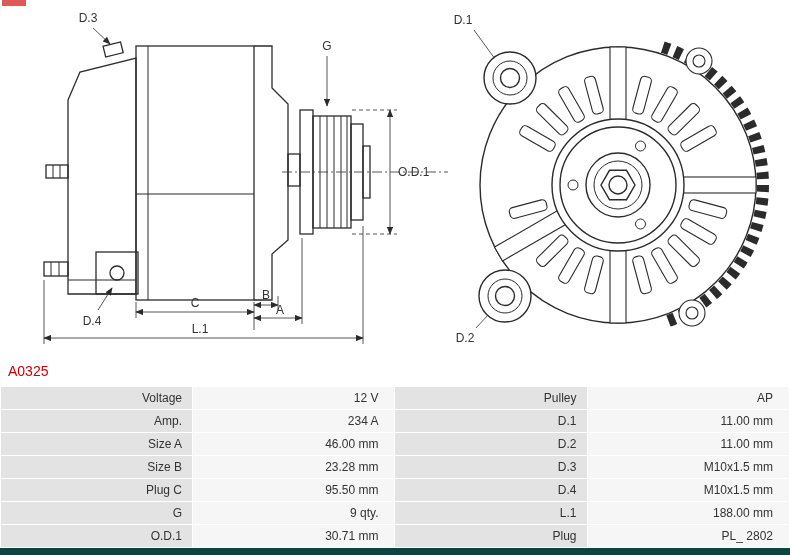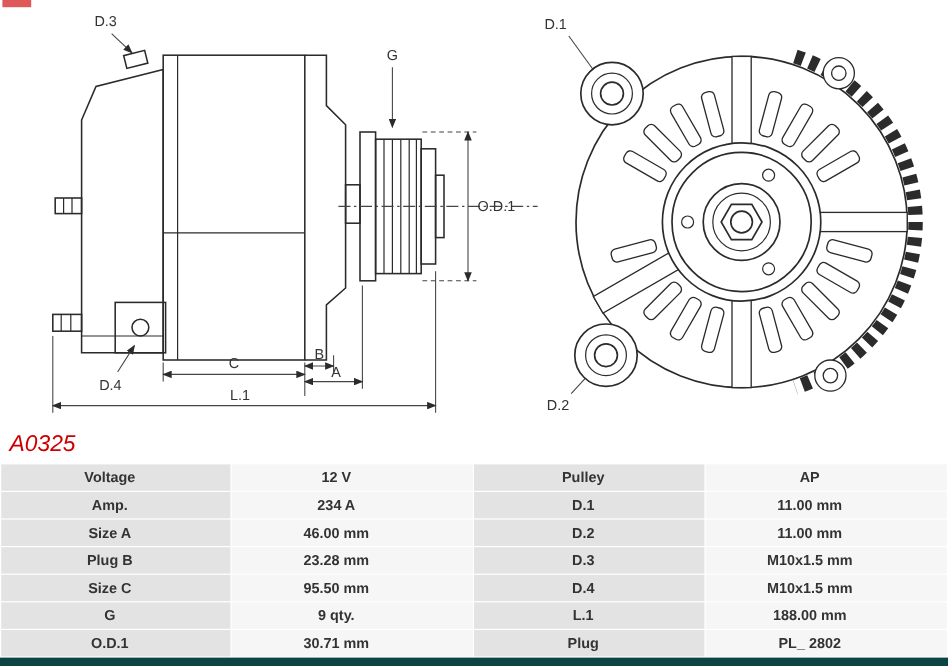--- a/index.html
+++ b/index.html
@@ -3,28 +3,28 @@
 <meta charset="utf-8">
 <style>
   * { margin:0; padding:0; box-sizing:border-box; }
   html,body { width:790px; height:555px; background:#fff; overflow:hidden;
               font-family:"Liberation Sans", sans-serif; }
   .drawing { position:relative; width:790px; height:356px; background:#fff; }
   .logo-fragment { position:absolute; top:0; left:2px; width:24px; height:6px;
                    background:var(--accent-red,#cc0000); opacity:.65; }
   svg text { font-family:"Liberation Sans", sans-serif; font-size:12px;
              fill:var(--text,#333); stroke:none; }
-  .part-number { color:var(--accent-red,#cc0000); font-size:19px; line-height:30px;
-                 height:30px; padding-left:8px;font-style:italic; }
+  .part-number { color:var(--accent-red,#cc0000); font-size:14px; line-height:30px;
+                 height:30px; padding-left:8px; }
   table { width:790px; border-collapse:separate; border-spacing:1px; background:#fff;
           table-layout:fixed; }
-  td { height:22px; font-size:12px; color:var(--text,#333); text-align:center;
-       vertical-align:middle; white-space:nowrap;font-weight:bold; }
+  td { height:22px; font-size:12px; color:var(--text,#333); text-align:right;
+       vertical-align:middle; white-space:nowrap; }
   td.lbl { background:var(--label-bg,#e3e3e3); padding-right:10px; width:184px; }
-  td.val { background:var(--value-bg,#f6f6f6); padding-right:27px; width:194px; }
+  td.val { background:var(--value-bg,#f6f6f6); padding-right:16px; width:194px; }
   .bottom-bar { width:790px; height:7px; background:var(--bottom-bar,#0b4441); }
 </style>
 </head>
 <body>
 
 <div class="drawing">
   <div class="logo-fragment"></div>
 
   <svg width="790" height="356" viewBox="0 0 790 356">
     <defs>
@@ -182,27 +182,27 @@
       <td class="lbl">D.1</td>
       <td class="val">11.00 mm</td>
     </tr>
     <tr>
       <td class="lbl">Size A</td>
       <td class="val">46.00 mm</td>
       <td class="lbl">D.2</td>
       <td class="val">11.00 mm</td>
     </tr>
     <tr>
-      <td class="lbl">Plug B</td>
+      <td class="lbl">Size B</td>
       <td class="val">23.28 mm</td>
       <td class="lbl">D.3</td>
       <td class="val">M10x1.5 mm</td>
     </tr>
     <tr>
-      <td class="lbl">Size C</td>
+      <td class="lbl">Plug C</td>
       <td class="val">95.50 mm</td>
       <td class="lbl">D.4</td>
       <td class="val">M10x1.5 mm</td>
     </tr>
     <tr>
       <td class="lbl">G</td>
       <td class="val">9 qty.</td>
       <td class="lbl">L.1</td>
       <td class="val">188.00 mm</td>
     </tr>

